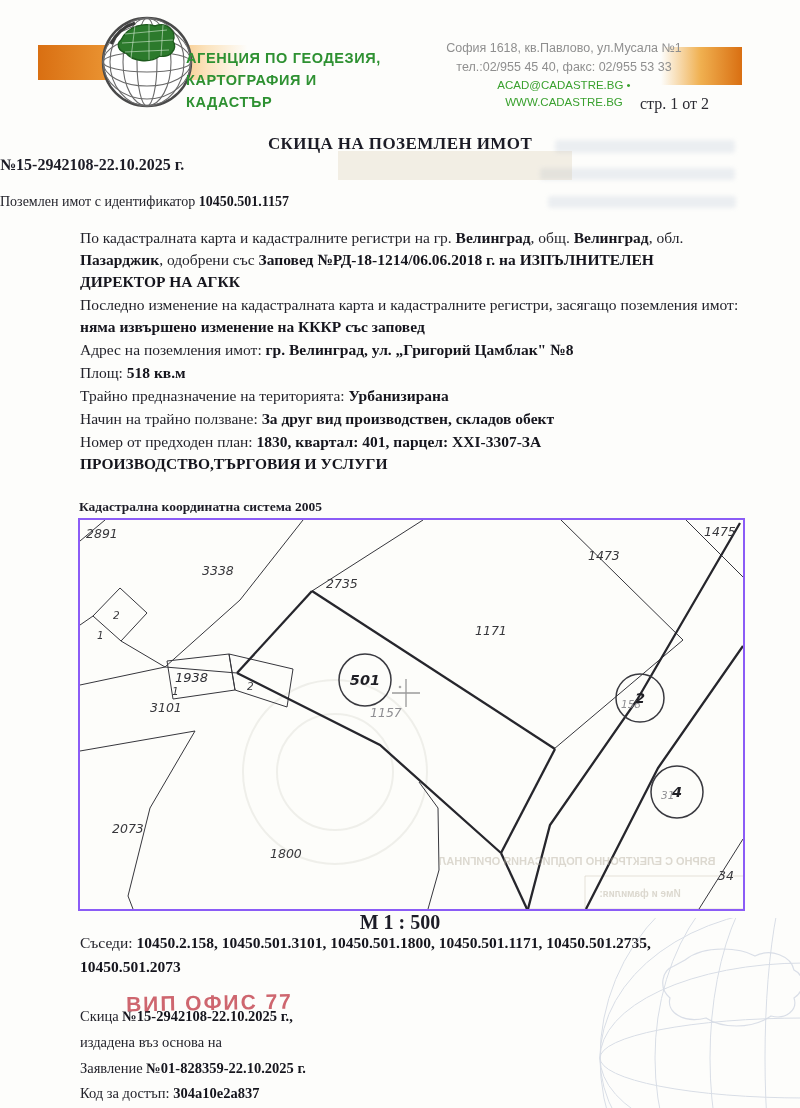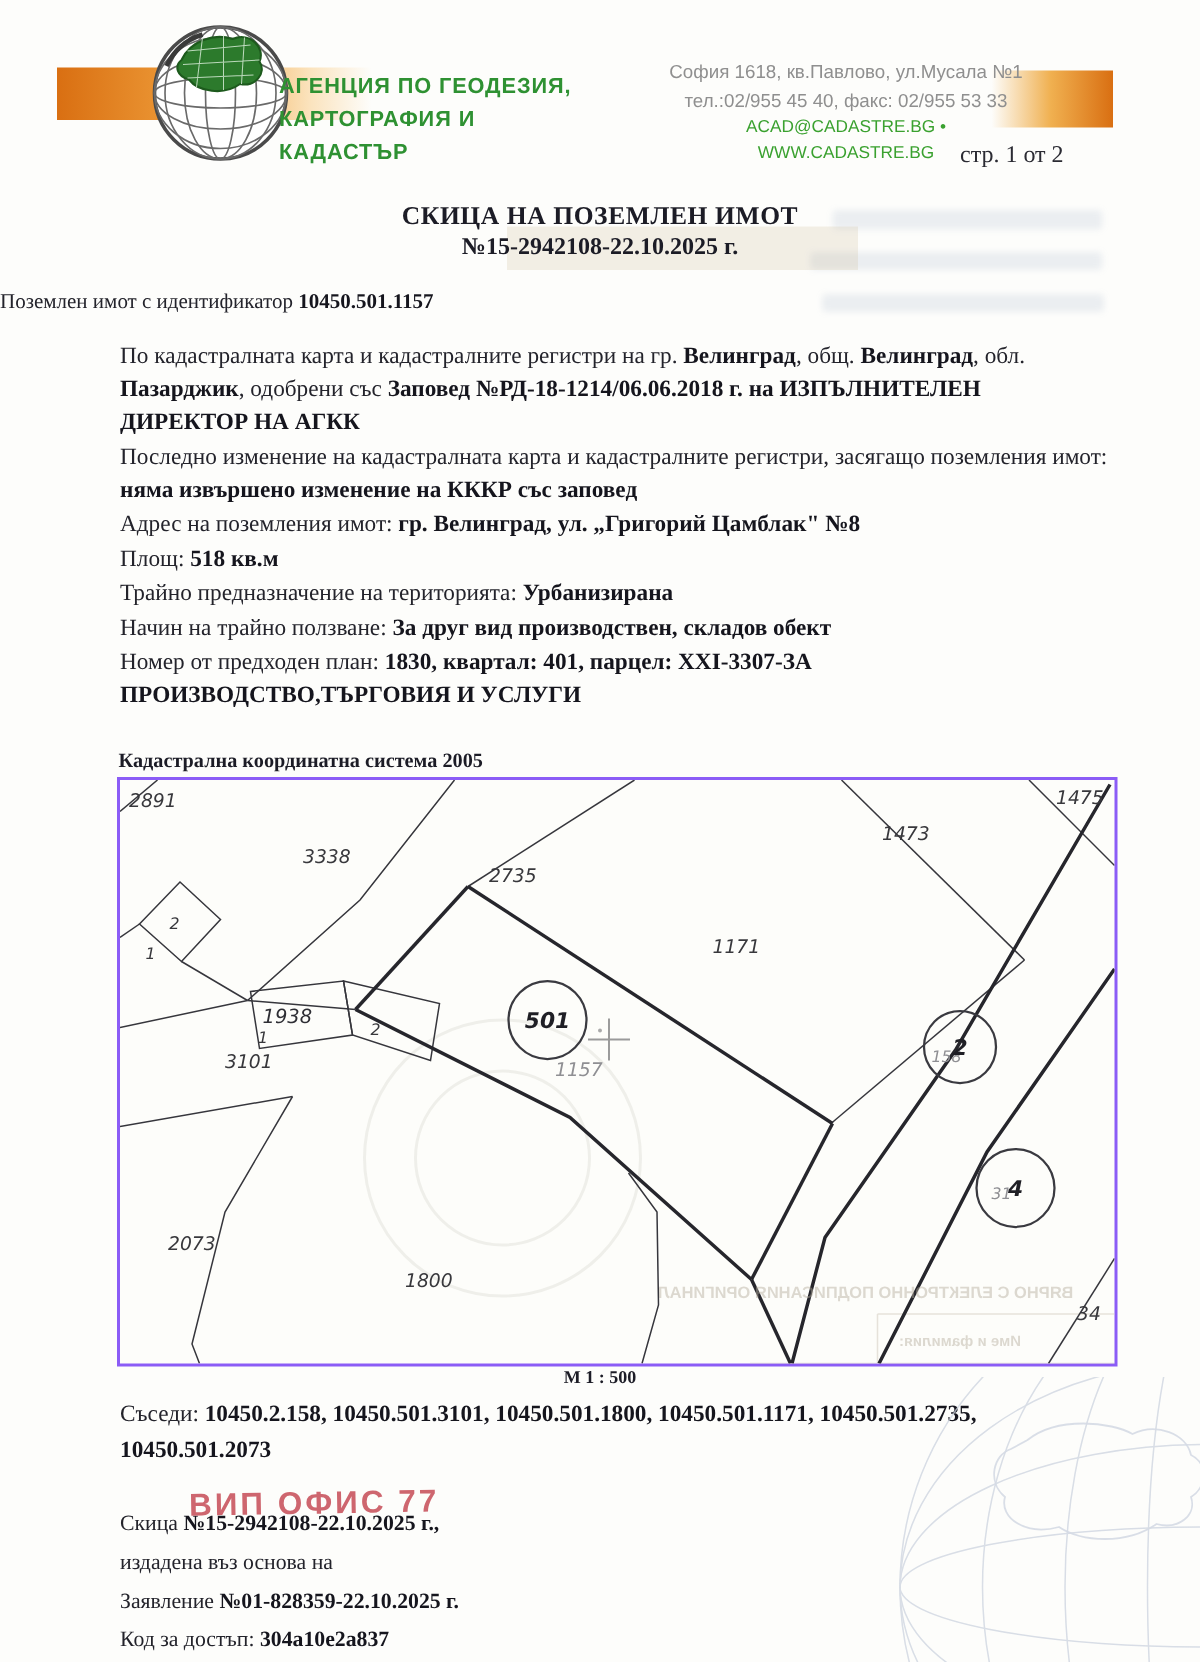--- a/index.html
+++ b/index.html
@@ -20,21 +20,21 @@
   .contact{position:absolute;left:438px;top:39px;width:252px;text-align:center;
     font-family:"Liberation Sans",sans-serif;font-size:12.5px;color:#8f8f8f;line-height:1.5;}
   .contact .mail{color:#3aa12f;font-size:11.5px;}
   .pagenum{position:absolute;left:640px;top:95px;font-size:16px;color:#2b2b33;}
   
   .numbg{position:absolute;left:338px;top:151px;width:234px;height:29px;
     background:rgba(200,180,140,.20);}
   .smudge{position:absolute;background:rgba(110,130,175,.12);filter:blur(2px);border-radius:3px;}
   .doc-title{position:absolute;left:0;top:118px;width:100%;text-align:center;
     font-size:17px;font-weight:bold;letter-spacing:.4px;color:#1c1c26;margin-top:16px;}
-  .doc-number{position:absolute;left:0;top:156px;width:100%;text-align:center;
+  .doc-number{position:absolute;left:0;top:156px;width:100%;
     font-size:16px;font-weight:bold;color:#1c1c26;}
   .doc-sub{position:absolute;left:0;top:194px;width:100%;text-align:left;font-size:14px;}
   
   .details{position:absolute;left:80px;top:227px;width:662px;font-size:15.5px;line-height:1.42;}
   .details p{margin:0 0 1px 0;}
   .b{font-weight:bold;color:#15151d;}
   
   .csys{position:absolute;left:79px;top:499px;font-size:13.5px;font-weight:bold;color:#1c1c26;}
   .mapbox{position:absolute;left:78px;top:518px;width:663px;height:389px;
     border:2px solid #8b5cf6;background:#fdfdfa;}
@@ -46,21 +46,21 @@
   .ml{font-family:"DejaVu Sans",sans-serif;font-style:italic;font-size:12.5px;fill:#38383c;}
   .sm{font-size:10.5px;}
   .md{font-size:13px;fill:#2e2e34;}
   .gr{fill:#8f8f93;}
   .gs{font-size:10.5px;fill:#8f8f93;}
   .cb{font-size:14.5px;font-weight:bold;font-style:italic;fill:#1f1f25;}
   .mc{fill:none;stroke:#3a3a40;stroke-width:1.5;}
   .mst{fill:#b5ad9d;opacity:.45;font-family:"Liberation Sans",sans-serif;font-weight:bold;}
   .crossm{stroke:#9a9a9a;stroke-width:1.3;fill:none;}
   .scale{position:absolute;left:0;top:911px;width:100%;text-align:center;
-    font-size:12px;font-weight:bold;color:#1c1c26;}
+    font-size:20px;font-weight:bold;color:#1c1c26;}
   
   .neighbors{position:absolute;left:80px;top:931px;width:662px;font-size:15.5px;line-height:1.55;}
   .stamp{position:absolute;left:126px;top:991px;
     font-family:"Liberation Sans",sans-serif;font-weight:bold;font-size:21px;
     color:#c8525c;letter-spacing:2px;opacity:.88;transform:rotate(-1deg);z-index:5;}
   .footer{position:absolute;left:80px;top:1004px;width:560px;font-size:14.5px;line-height:1.78;z-index:4;}
   .footer p{margin:0;}
   .wm-globe{position:absolute;left:565px;top:918px;width:245px;height:190px;z-index:1;}
 </style>
 </head>

